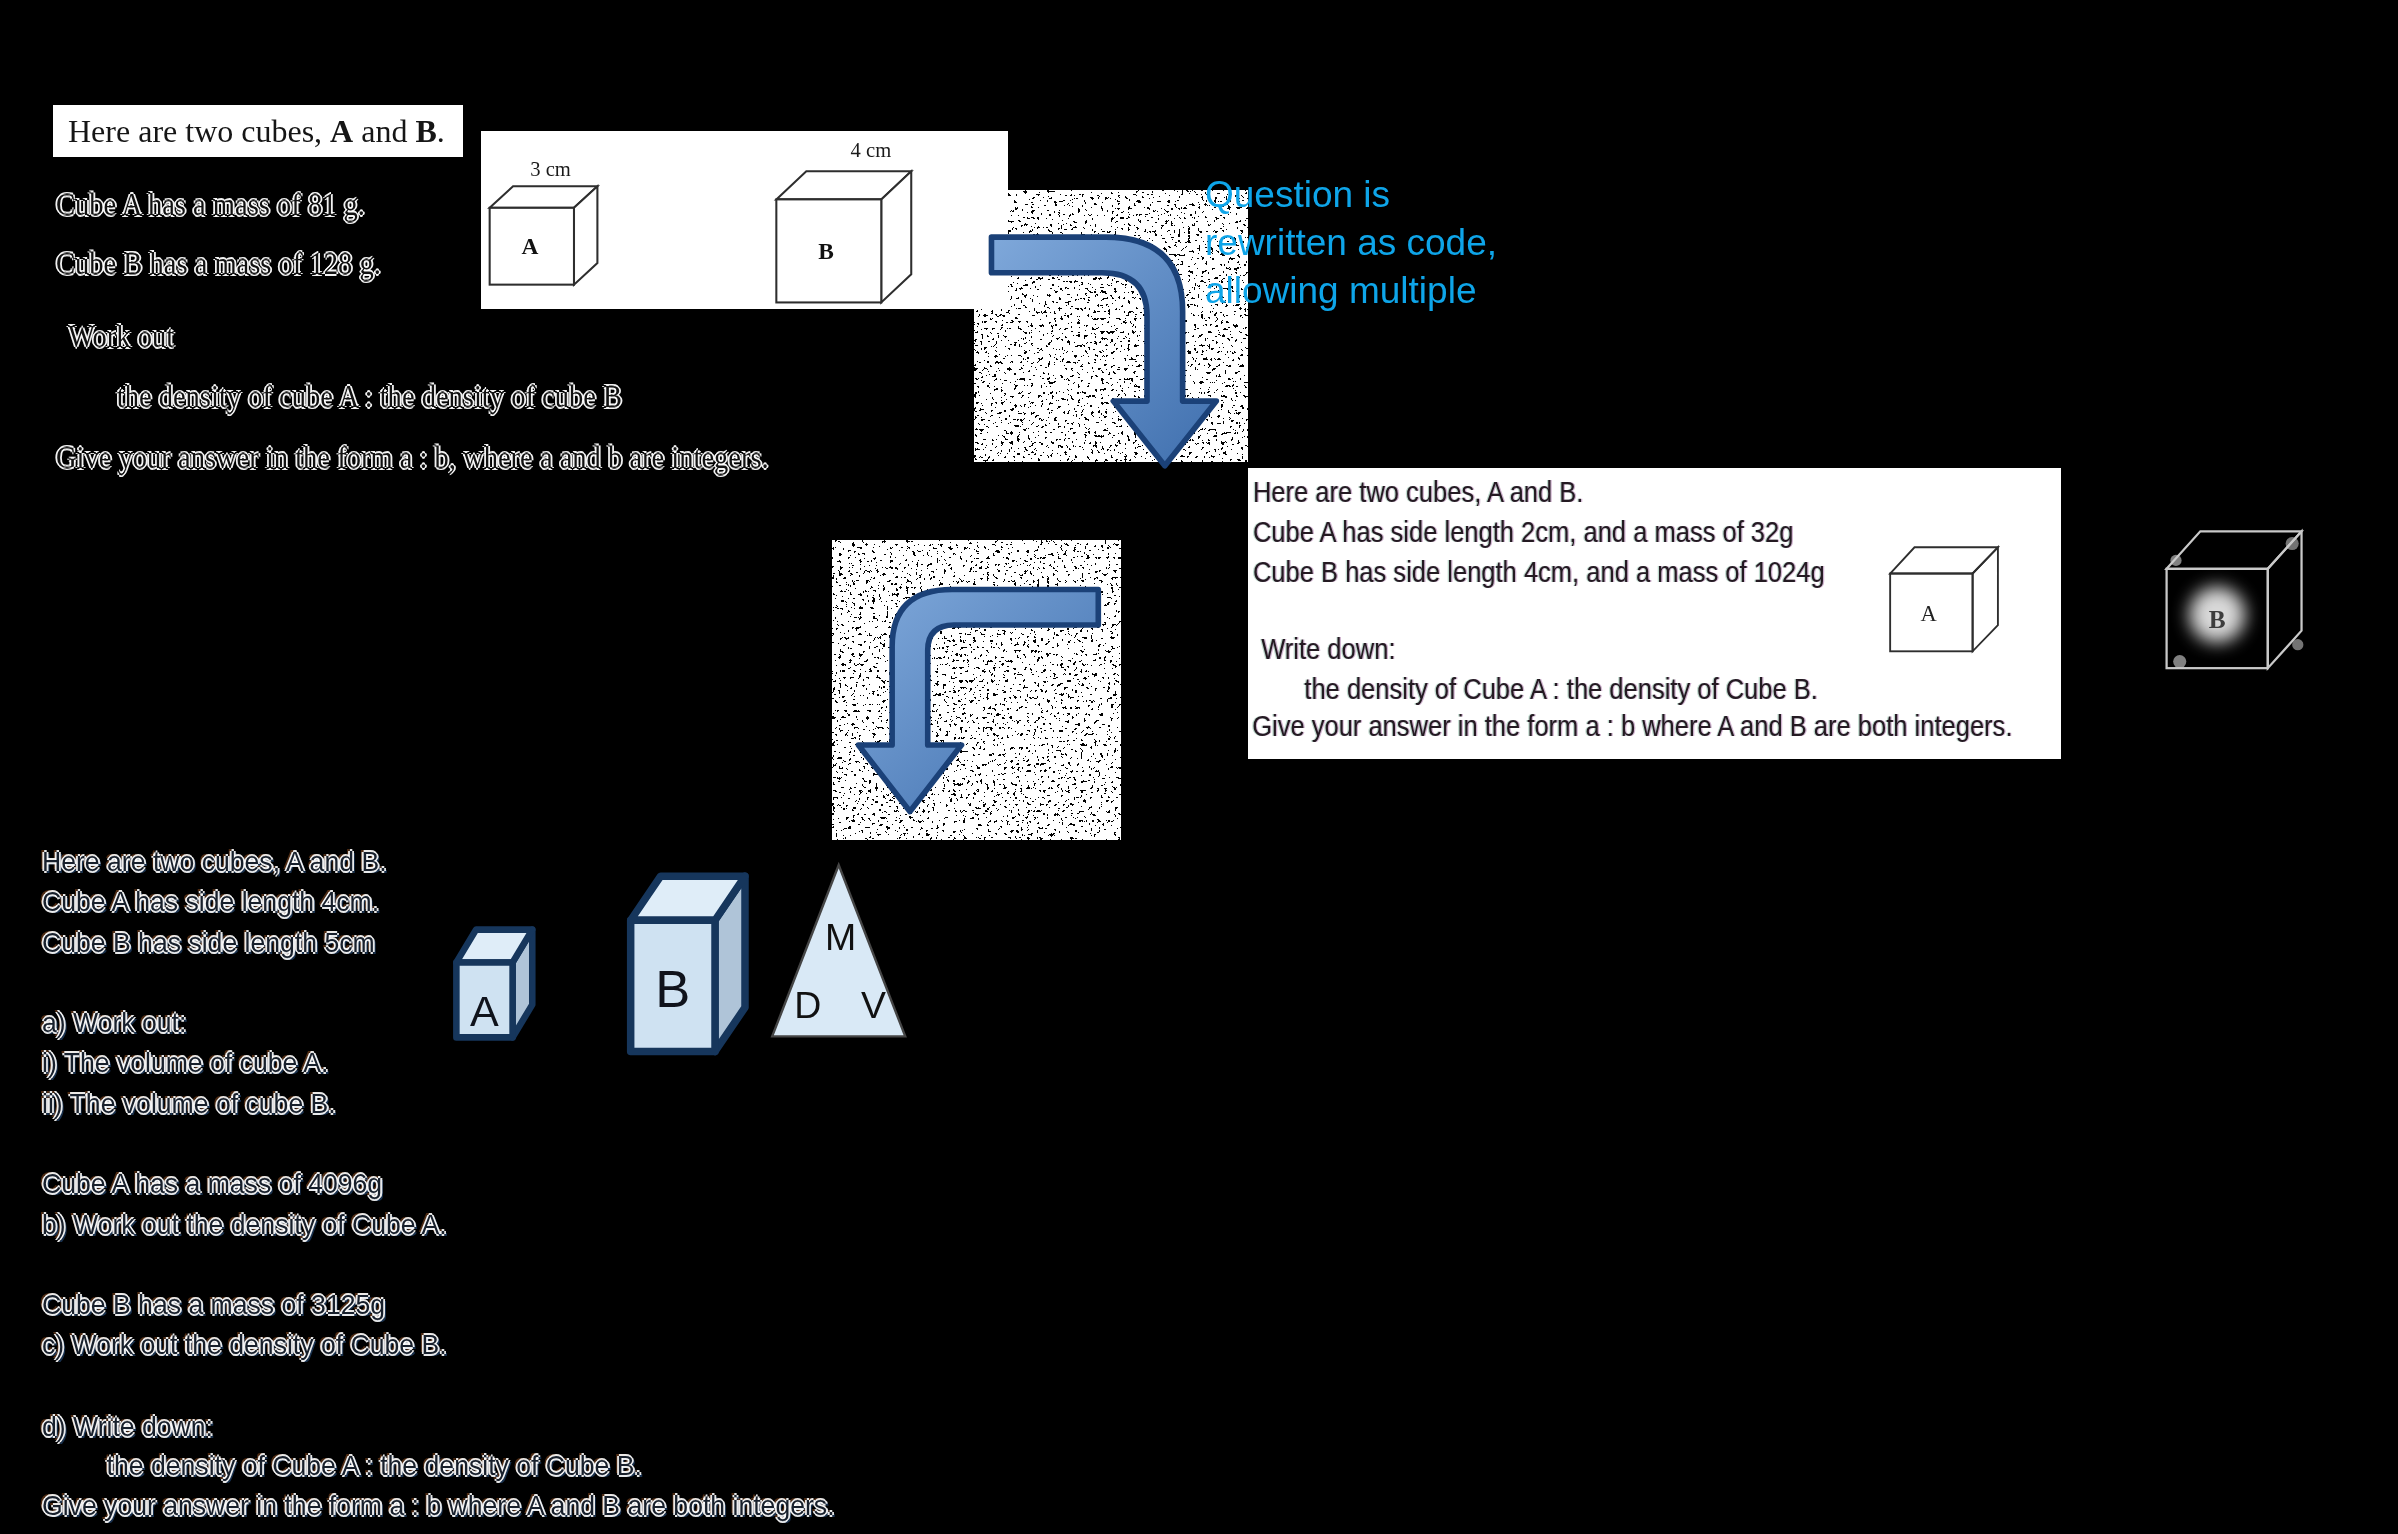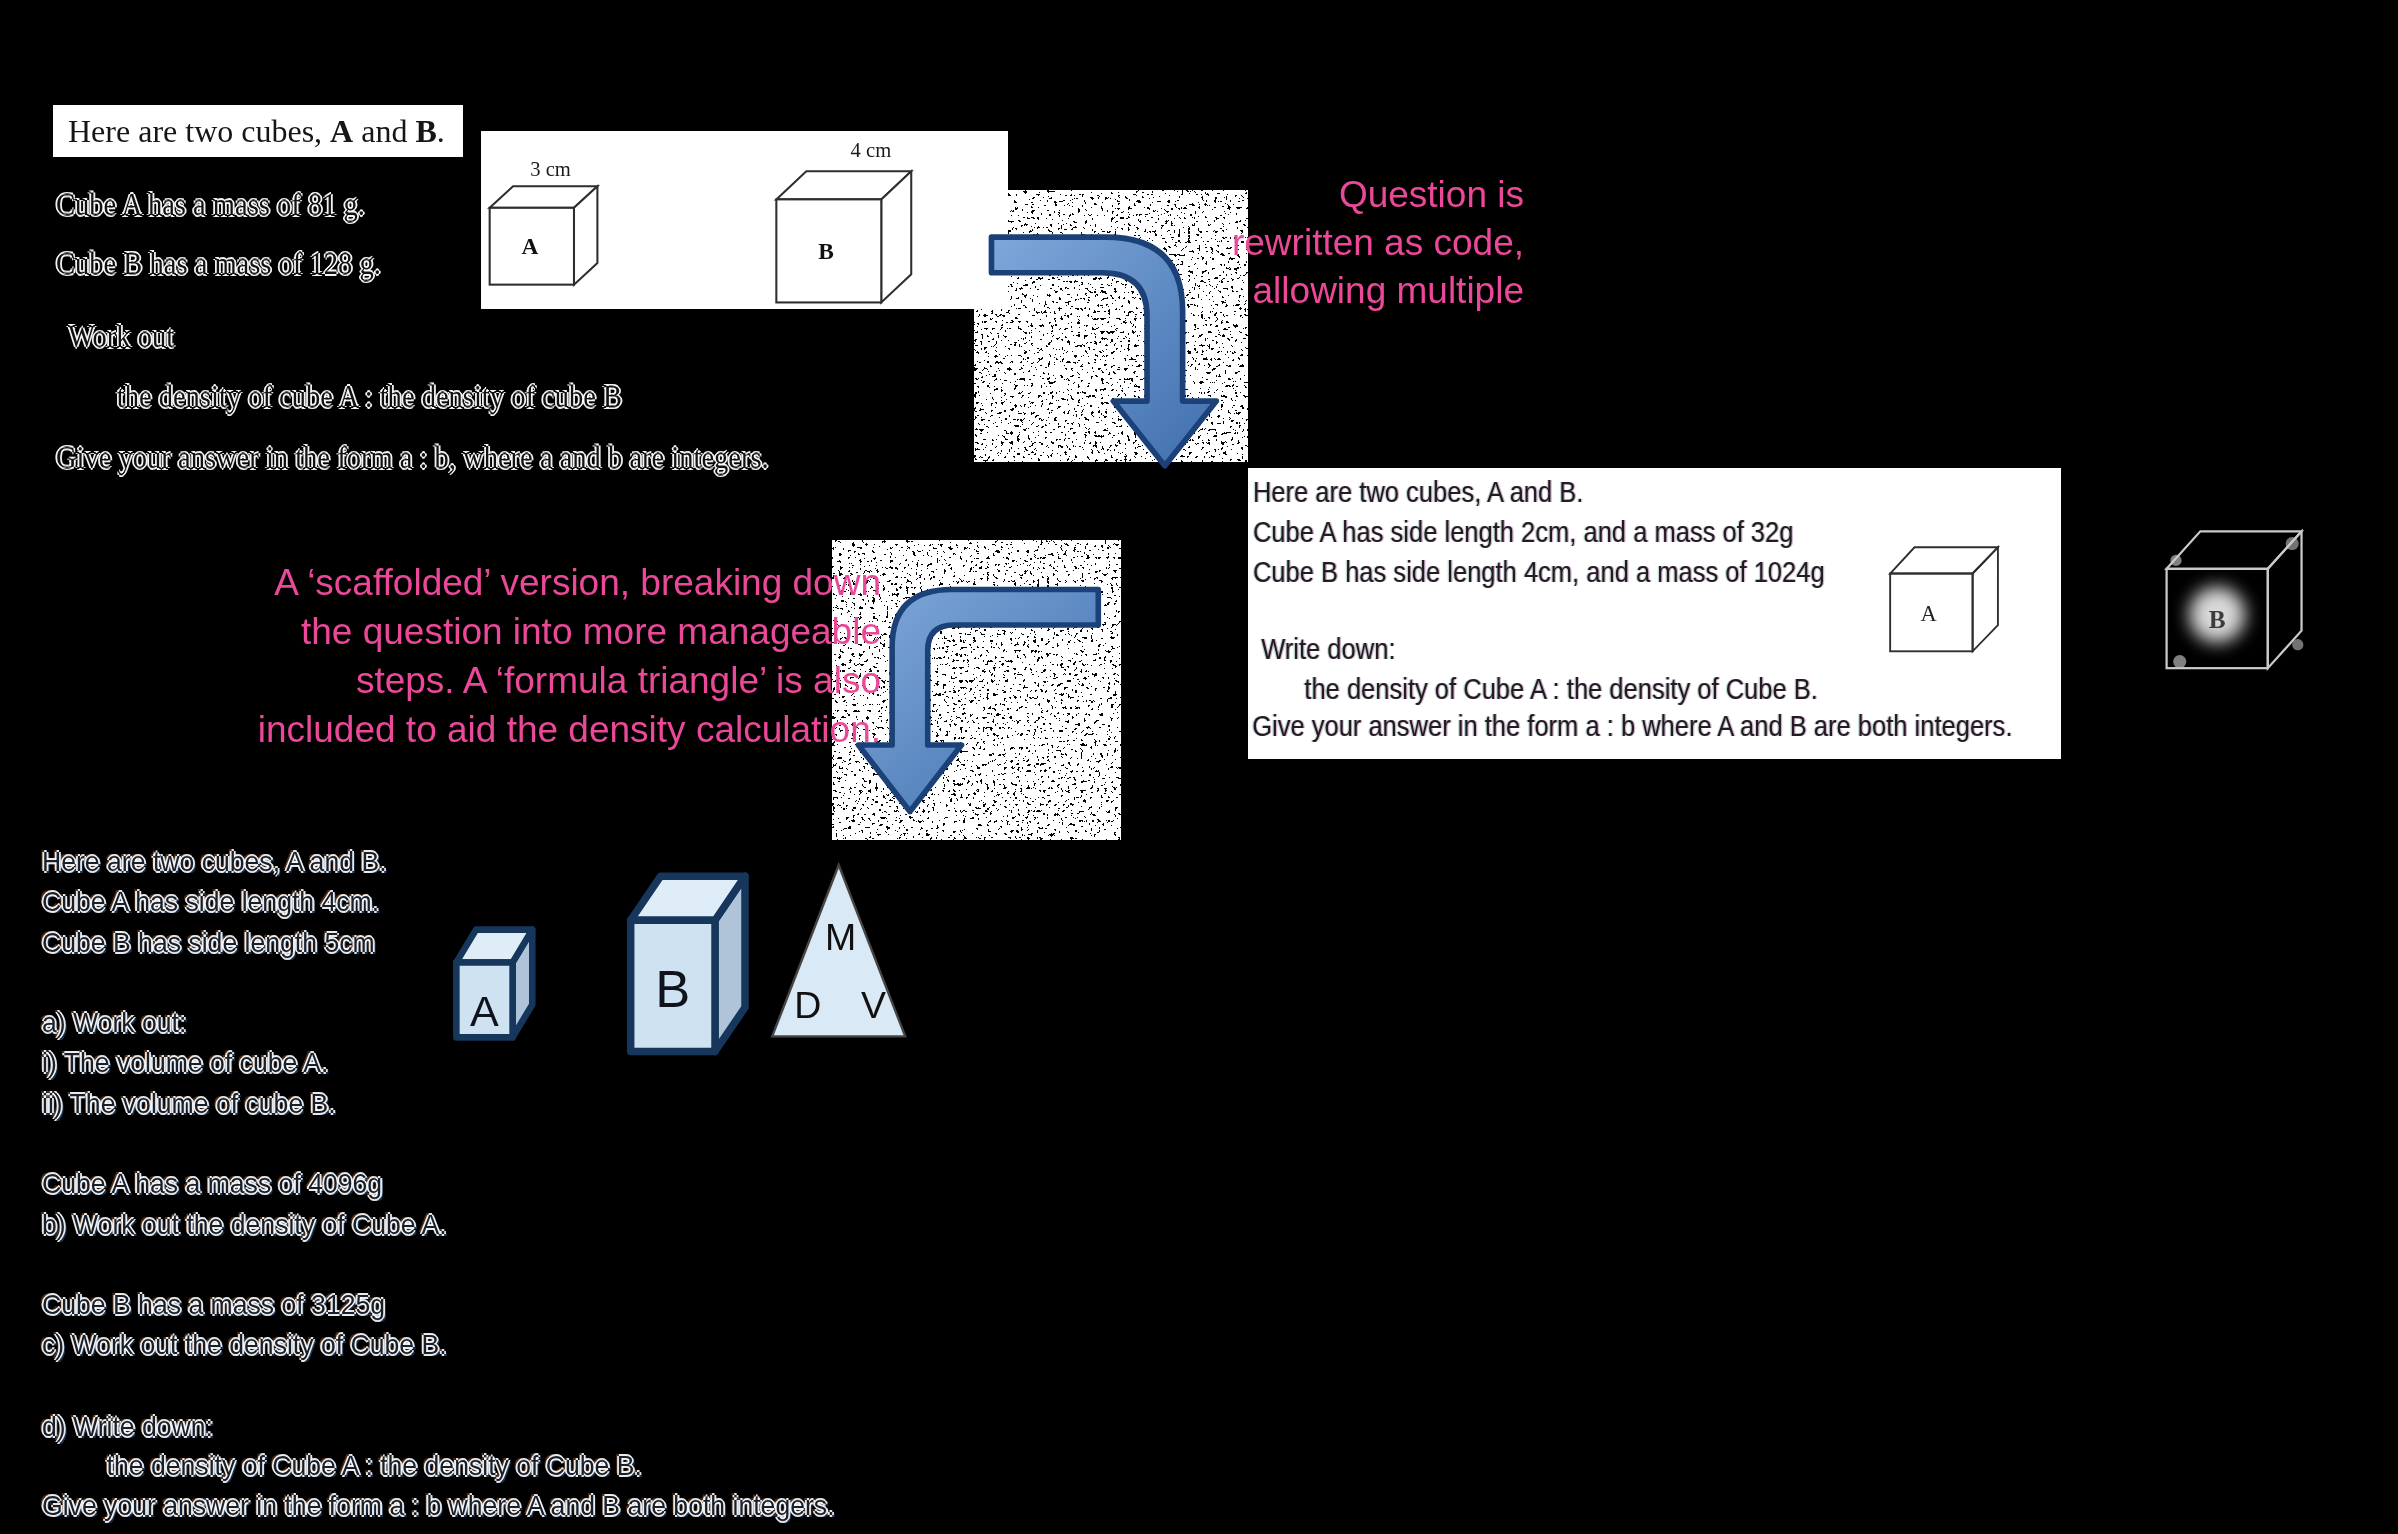--- a/index.html
+++ b/index.html
@@ -16,21 +16,21 @@
       color:#121212;
       text-shadow:-1.9px 0 0 rgba(255,255,255,.95),1.9px 0 0 rgba(255,255,255,.95),
                   0 -1.9px 0 rgba(255,255,255,.95),0 1.9px 0 rgba(255,255,255,.95);}
   .q1.l1{top:187px;left:0;} .q1.l2{top:246px;left:0;} .q1.l3{top:319px;left:13px;}
   .q1.l4{top:379px;left:66px;} .q1.l5{top:440px;left:0;}
   
   .figure-box{left:481px;top:131px;width:527px;height:178px;background:#fff;}
   
   .noise1{left:974px;top:190px;} .noise2{left:832px;top:540px;}
   
-  .annot{color:#ec4899;text-align:right;}
+  .annot{color:#0ea5e9;text-align:left;}
   .annot div{white-space:nowrap;}
   .annot1{left:1205px;top:171px;width:319px;font-size:37px;line-height:48px;}
   .annot2{left:178px;top:558px;width:703px;font-size:37px;line-height:49px;}
   
   .code-box{left:1248px;top:468px;width:813px;height:291px;background:#fff;}
   .code-text{position:absolute;left:0;top:0;width:928px;height:291px;
              transform:scaleX(.88);transform-origin:left top;}
   .cl{position:absolute;font-size:29px;white-space:nowrap;color:#241a22;
       text-shadow:1.4px 0 0 rgba(120,40,120,.35),-1.4px 0 0 rgba(0,110,60,.25);}
   .cl.l1{top:7.5px;left:5.6px;} .cl.l2{top:48px;left:5.6px;} .cl.l3{top:88px;left:5.6px;}
@@ -112,26 +112,20 @@
       <text class="serif" x="52" y="131" font-size="25" font-weight="bold" text-anchor="middle" fill="#111">A</text>
       <text class="serif" x="368" y="137" font-size="25" font-weight="bold" text-anchor="middle" fill="#111">B</text>
     </svg>
   </div>
 
   <div class="abs annot annot1">
     <div>Question is</div>
     <div>rewritten as code,</div>
     <div>allowing multiple</div>
   </div>
-  <div class="abs annot annot2">
-    <div>A ‘scaffolded’ version, breaking down</div>
-    <div>the question into more manageable</div>
-    <div>steps. A ‘formula triangle’ is also</div>
-    <div>included to aid the density calculation.</div>
-  </div>
 
   <div class="abs code-box">
     <div class="code-text">
       <div class="cl l1">Here are two cubes, A and B.</div>
       <div class="cl l2">Cube A has side length 2cm, and a mass of 32g</div>
       <div class="cl l3">Cube B has side length 4cm, and a mass of 1024g</div>
       <div class="cl l4">Write down:</div>
       <div class="cl l5">the density of Cube A : the density of Cube B.</div>
       <div class="cl l6">Give your answer in the form a : b where A and B are both integers.</div>
     </div>

